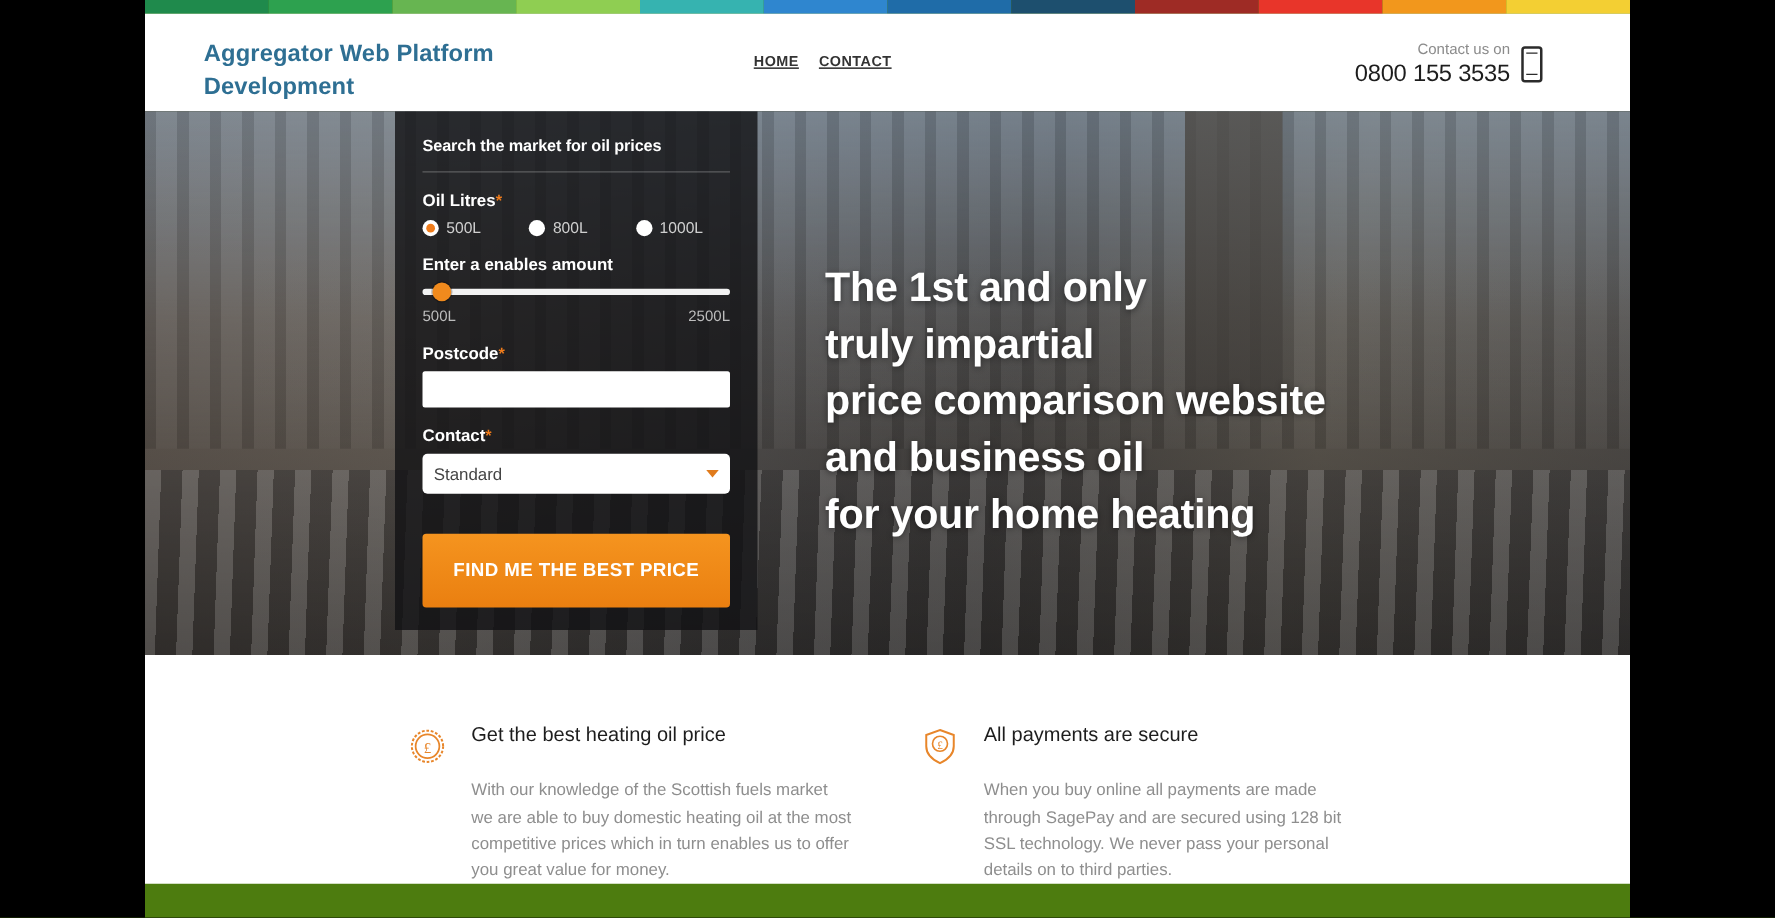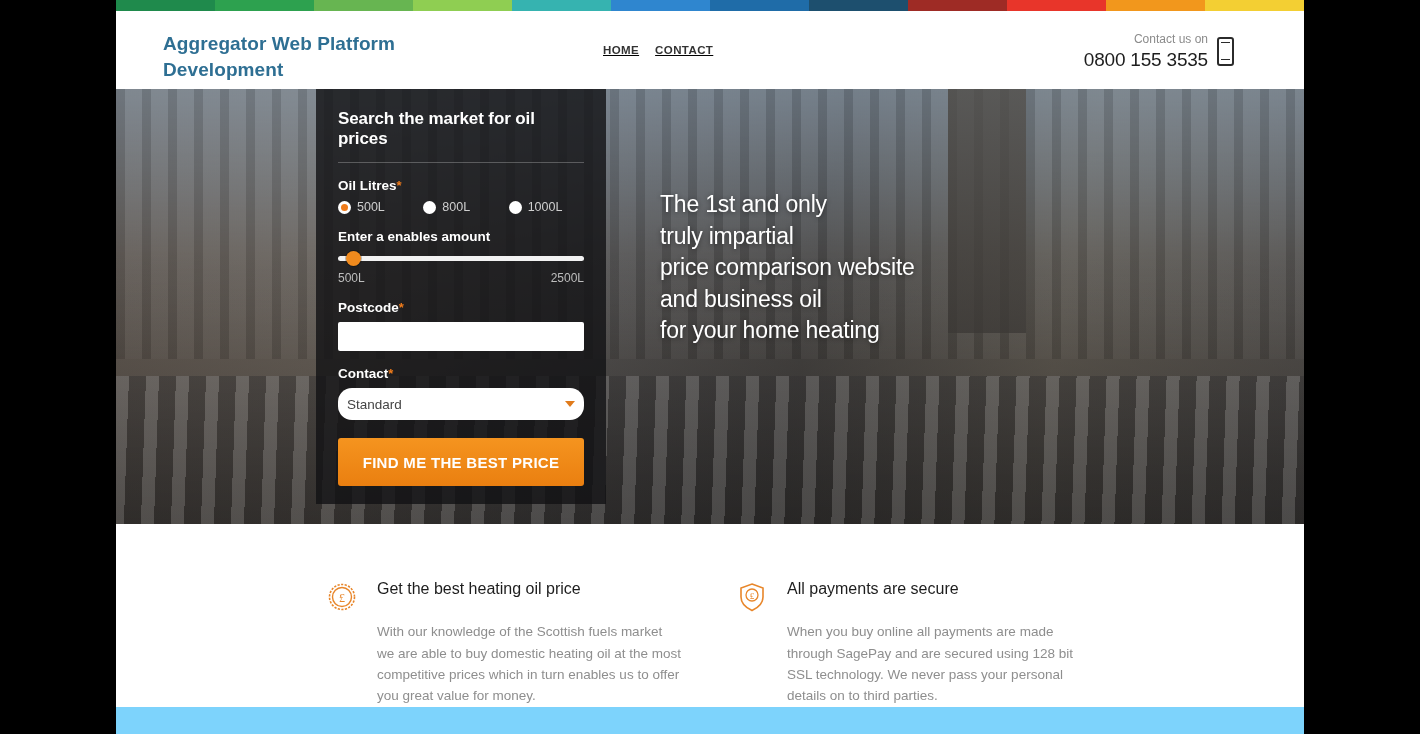--- a/index.html
+++ b/index.html
@@ -6,21 +6,21 @@
   html, body {
     width: 1420px; height: 734px;
     background: #000;
     font-family: "Liberation Sans", sans-serif;
     overflow: hidden;
   }
   #page {
     position: absolute;
     left: 116px; top: 0;
     width: 1188px; height: 734px;
-    background: #7dd3fc;
+    background: #4d7c0f;
     overflow: hidden;
   }
 
   
   .colorbar { display: flex; width: 100%; height: 11px; }
   .colorbar span { flex: 1 1 0; height: 100%; }
 
   
   .header {
     height: 78px;
@@ -91,37 +91,37 @@
       linear-gradient(180deg, rgba(60,58,56,.6), rgba(25,24,23,.85));
     opacity: .6;
   }
   .hero-tower {
     position: absolute; left: 70%; top: 0; width: 78px; height: 56%;
     background: linear-gradient(180deg,#4e4a45,#3b3835);
     opacity: .75;
   }
 
   .headline {
-    position: absolute; left: 544px; top: 100px;
+    position: absolute; left: 544px; top: 118px;
     color: #fff;
-    font-size: 23px; font-weight: normal;
+    font-size: 33px; font-weight: bold;
     line-height: 1.37;
     text-shadow: 0 1px 5px rgba(0,0,0,.45);
     letter-spacing: -.2px;
   }
 
   
   .search-panel {
     position: absolute; left: 200px; top: 0;
     width: 290px; height: 415px;
     background: rgba(18,18,20,.80);
     padding: 20px 22px;
   }
   .panel-title {
-    color: #fff; font-size: 17px; font-weight: bold;
+    color: #fff; font-size: 13px; font-weight: bold;
     letter-spacing: -.1px;
     padding-bottom: 13px;
     border-bottom: 1px solid rgba(255,255,255,.25);
   }
   .field-label {
     color: #fff; font-size: 13.5px; font-weight: bold;
     margin-top: 15px; margin-bottom: 7px;
   }
   .req { color: #f07c1b; font-size: 13px; }
 
@@ -156,32 +156,32 @@
   }
 
   .text-input {
     width: 100%; height: 29px;
     background: #fff; border: none; border-radius: 2px;
     padding: 0 8px; font-size: 13px; color: #333;
     font-family: "Liberation Sans", sans-serif;
   }
   .select-box {
     width: 100%; height: 32px;
-    background: #fff; border-radius: 14px;
+    background: #fff; border-radius: 4px;
     display: flex; align-items: center; justify-content: space-between;
     padding: 0 9px;
     font-size: 13.5px; color: #444;
   }
   .caret {
     width: 0; height: 0;
     border-left: 5px solid transparent; border-right: 5px solid transparent;
     border-top: 6px solid #e07b1c;
   }
   .cta {
-    width: 100%; height: 48px; margin-top: 18px;
+    width: 100%; height: 59px; margin-top: 32px;
     background: linear-gradient(180deg,#f5941f,#ea7f10);
     border: none; border-radius: 3px;
     color: #fff; font-size: 15px; font-weight: bold;
     letter-spacing: .3px; cursor: pointer;
     font-family: "Liberation Sans", sans-serif;
   }
 
   
   .features {
     padding: 55px 0 0 0;

